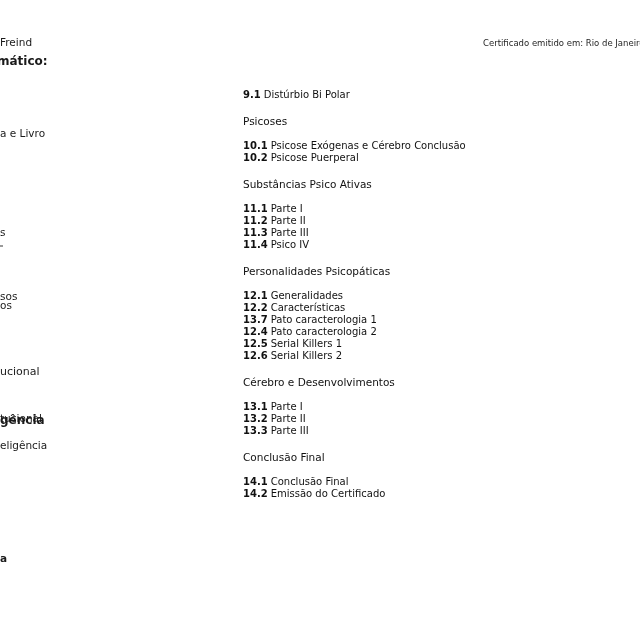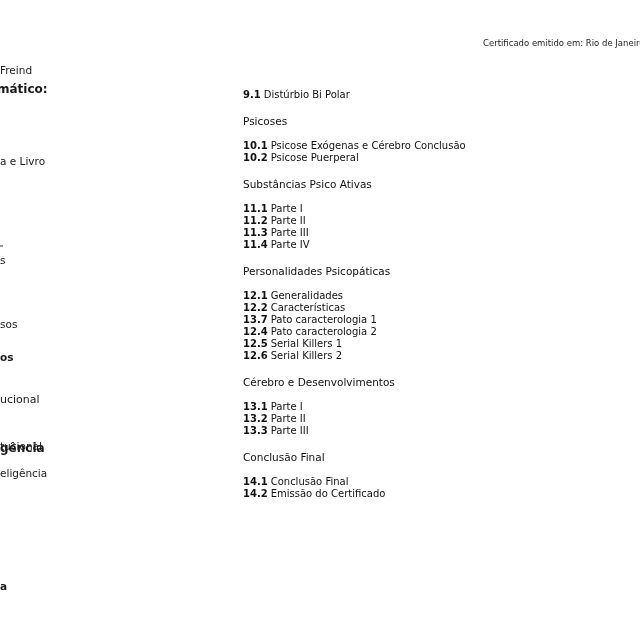--- a/index.html
+++ b/index.html
@@ -10,27 +10,27 @@
     overflow:hidden;
     font-family:"DejaVu Sans","Liberation Sans",sans-serif;
     color:#1a1a1a;
   }
   
   .cert-note{
     position:absolute;left:483px;top:38px;
     font-size:8.5px;line-height:10px;white-space:nowrap;color:#1f1f1f;
   }
   
-  .lf{position:absolute;left:0;white-space:nowrap;font-size:10.5px;line-height:11px;color:#1a1a1a;margin-top:28px;}
+  .lf{position:absolute;left:0;white-space:nowrap;font-size:10.5px;line-height:11px;color:#1a1a1a;}
   .lf0{top:37px}
   .lf1{top:56px;font-weight:700;font-size:12px;margin-left:-3px}
   .lf2{top:128px}
   .lf3{top:227px}
   .lf4{top:291px}
-  .lf5{top:324px;font-weight:700}
+  .lf5{top:300px;font-weight:400}
   .lf6{top:366px;font-weight:400;font-size:11px}
   .lf7{top:413px}
   .lf8{top:415px;font-weight:700;font-size:12px}
   .lf9{top:440px}
   .lf10{top:553px;font-weight:700}
   
   .stray-mark{position:absolute;left:0;top:245px;width:3px;height:2px;background:#9a9a9a;}
   
   .toc{
     position:absolute;left:243px;top:89px;width:380px;
@@ -63,21 +63,21 @@
   <p class="ti"><span class="num">9.1</span><span>Distúrbio Bi Polar</span></p>
 
   <p class="th">Psicoses</p>
   <p class="ti"><span class="num">10.1</span><span>Psicose Exógenas e Cérebro Conclusão</span></p>
   <p class="ti"><span class="num">10.2</span><span>Psicose Puerperal</span></p>
 
   <p class="th">Substâncias Psico Ativas</p>
   <p class="ti"><span class="num">11.1</span><span>Parte I</span></p>
   <p class="ti"><span class="num">11.2</span><span>Parte II</span></p>
   <p class="ti"><span class="num">11.3</span><span>Parte III</span></p>
-  <p class="ti"><span class="num">11.4</span><span>Parte IV</span></p>
+  <p class="ti"><span class="num">11.4</span><span>Psico IV</span></p>
 
   <p class="th">Personalidades Psicopáticas</p>
   <p class="ti"><span class="num">12.1</span><span>Generalidades</span></p>
   <p class="ti"><span class="num">12.2</span><span>Características</span></p>
   <p class="ti"><span class="num">13.7</span><span>Pato caracterologia 1</span></p>
   <p class="ti"><span class="num">12.4</span><span>Pato caracterologia 2</span></p>
   <p class="ti"><span class="num">12.5</span><span>Serial Killers 1</span></p>
   <p class="ti"><span class="num">12.6</span><span>Serial Killers 2</span></p>
 
   <p class="th">Cérebro e Desenvolvimentos</p>

